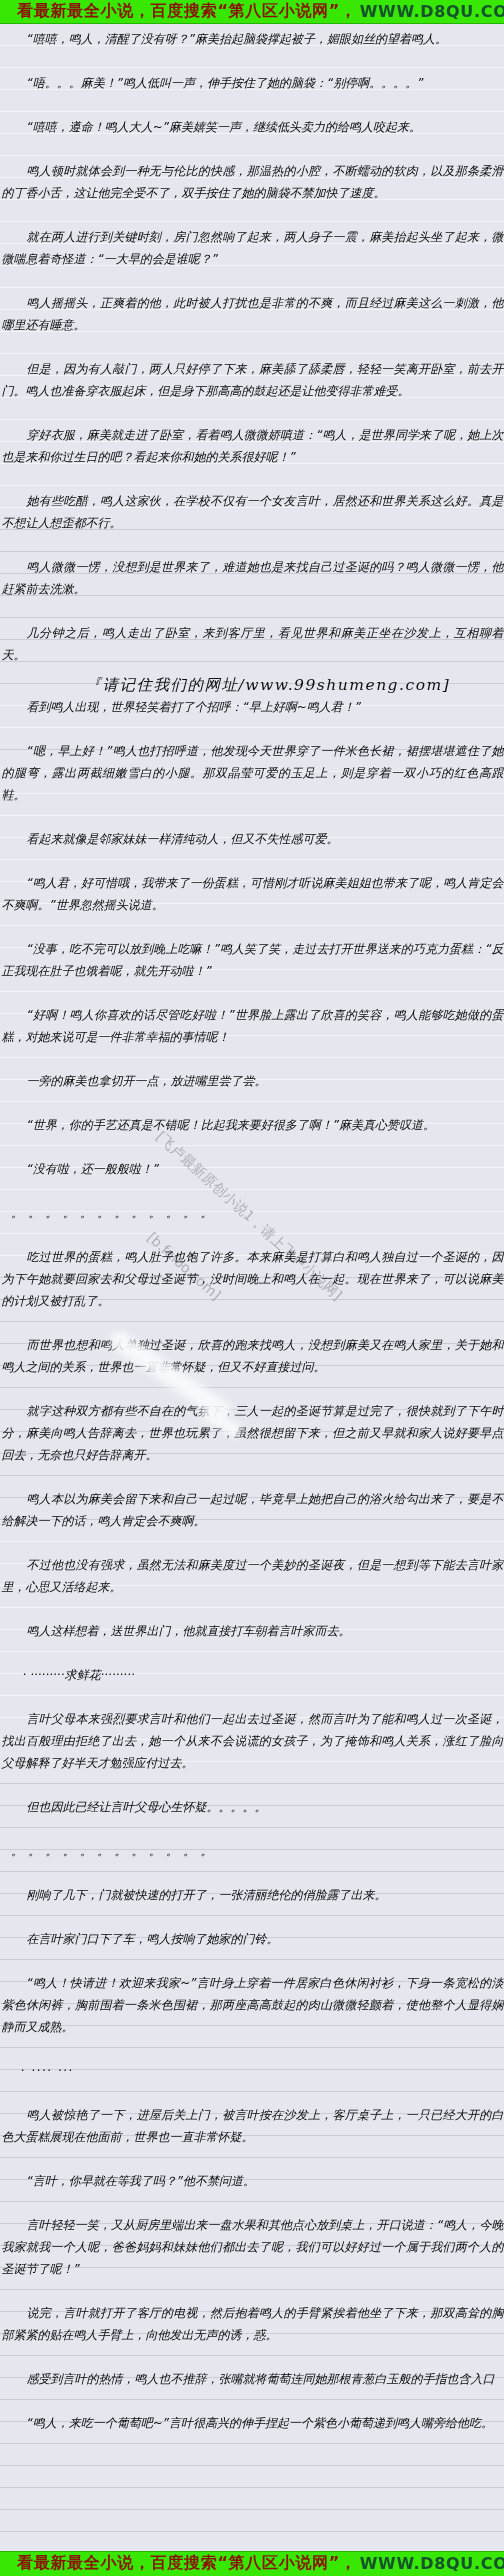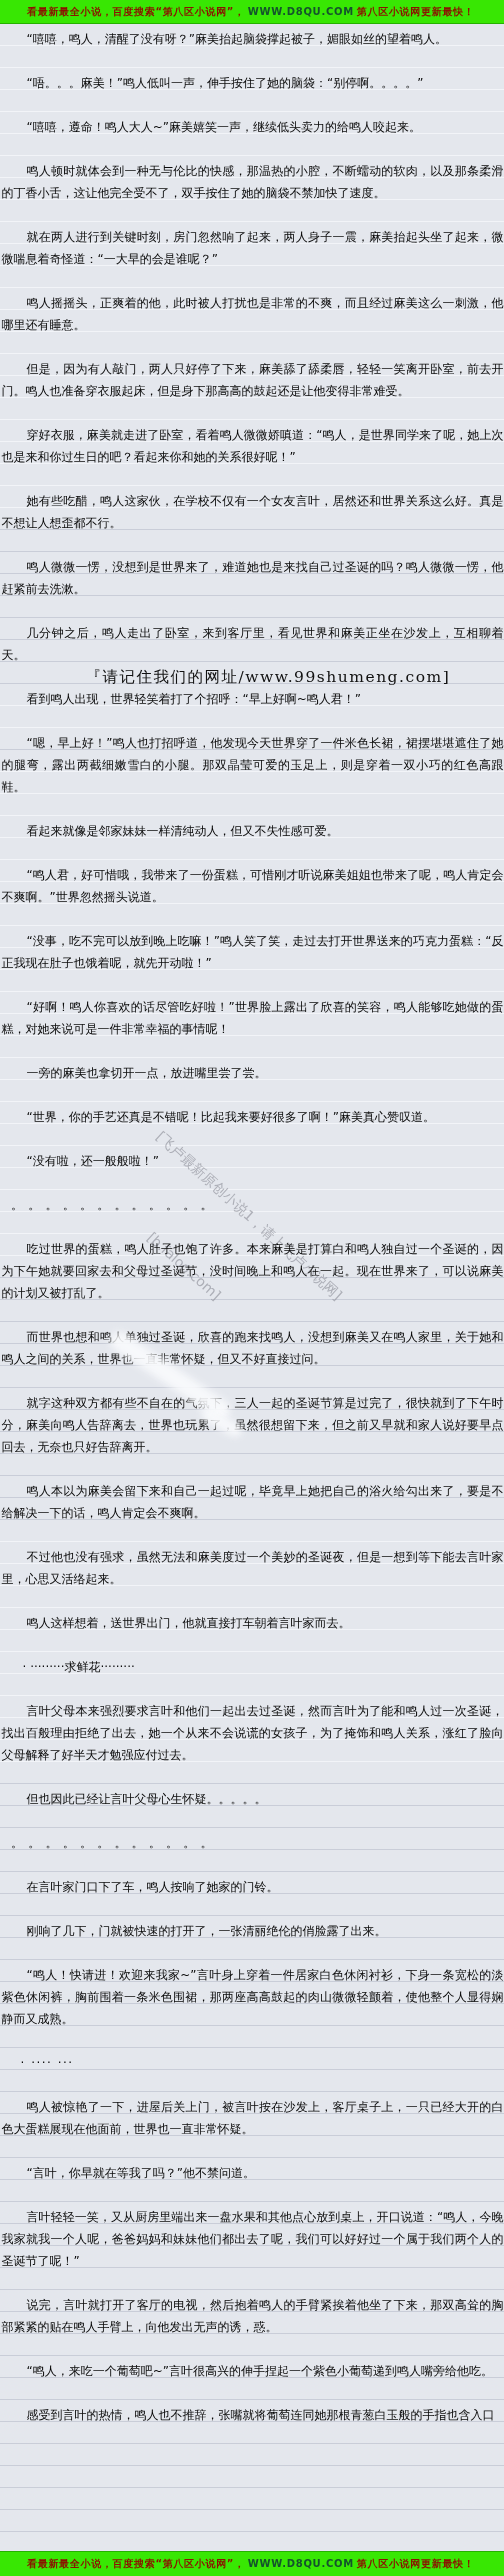--- a/index.html
+++ b/index.html
@@ -1,35 +1,35 @@
 <!DOCTYPE html>
 <html style="font-size:12px"><head>
 <meta charset="utf-8">
 <style>
   html,body{margin:0;padding:0;background:#e4e7ed;}
   body{width:505px;font-family:"DejaVu Sans",sans-serif;}
   .page{width:505px;height:2576px;overflow:hidden;display:flex;flex-direction:column;}
   .banner{background:#38e703;flex:0 0 auto;display:flex;align-items:center;
-          padding-left:27px;font-weight:bold;font-size:10px;letter-spacing:0.7px;
+          padding-left:17px;font-weight:bold;font-size:16px;letter-spacing:0.7px;
           white-space:nowrap;overflow:hidden;}
   .banner.top{height:23px;border-bottom:0.7px solid #25b100;}
   .banner.bottom{height:24.4px;border-top:0.7px solid #25b100;}
   .banner .cn{color:#8b1200;}
   .banner .url{color:#14532d;padding:0 3px;}
   .page-body{position:relative;flex:1 1 auto;overflow:hidden;
      background:
        repeating-linear-gradient(to bottom,
          rgba(0,0,0,0) 0px, rgba(0,0,0,0) 21px,
          #c9cdd8 21px, #c9cdd8 21.5px,
          #f2f4f8 21.5px, #f2f4f8 22px);
      padding-top:4.4px;}
-  .content{position:relative;z-index:2;}
+  .content{position:relative;z-index:2;font-style:italic;}
   .para{margin:0 0 22px 0;padding:0 1.5px;font-size:12px;line-height:22px;
         color:#0a0a0a;text-align:justify;text-indent:25px;word-break:break-all;}
-  .para.tight{margin-bottom:0;}
+  .para.tight{margin-bottom:8px;}
   .para.notice{font-family:"DejaVu Serif",serif;font-size:15.5px;letter-spacing:1.5px;
                text-indent:40px;margin-bottom:0;white-space:nowrap;color:#111;margin-left:44px;}
   .para.dots{text-indent:9.6px;letter-spacing:0.7px;}
   .para.dots2{text-indent:19px;letter-spacing:1.5px;}
   .para.flower{text-indent:21px;}
   .watermark{position:absolute;z-index:1;color:rgba(138,140,150,0.62);
              font-size:14px;white-space:nowrap;transform-origin:left top;
              font-family:"DejaVu Sans",sans-serif;}
   .wm1{left:164px;top:1104px;transform:rotate(42deg);}
   .wm2{left:155px;top:1205px;transform:rotate(42deg);}
@@ -80,30 +80,30 @@
         <p class="para">吃过世界的蛋糕，鸣人肚子也饱了许多。本来麻美是打算白和鸣人独自过一个圣诞的，因为下午她就要回家去和父母过圣诞节，没时间晚上和鸣人在一起。现在世界来了，可以说麻美的计划又被打乱了。</p>
         <p class="para">而世界也想和鸣人单独过圣诞，欣喜的跑来找鸣人，没想到麻美又在鸣人家里，关于她和鸣人之间的关系，世界也一直非常怀疑，但又不好直接过问。</p>
         <p class="para">就字这种双方都有些不自在的气氛下，三人一起的圣诞节算是过完了，很快就到了下午时分，麻美向鸣人告辞离去，世界也玩累了，虽然很想留下来，但之前又早就和家人说好要早点回去，无奈也只好告辞离开。</p>
         <p class="para">鸣人本以为麻美会留下来和自己一起过呢，毕竟早上她把自己的浴火给勾出来了，要是不给解决一下的话，鸣人肯定会不爽啊。</p>
         <p class="para">不过他也没有强求，虽然无法和麻美度过一个美妙的圣诞夜，但是一想到等下能去言叶家里，心思又活络起来。</p>
         <p class="para">鸣人这样想着，送世界出门，他就直接打车朝着言叶家而去。</p>
         <p class="para flower">· ·········求鲜花·········</p>
         <p class="para">言叶父母本来强烈要求言叶和他们一起出去过圣诞，然而言叶为了能和鸣人过一次圣诞，找出百般理由拒绝了出去，她一个从来不会说谎的女孩子，为了掩饰和鸣人关系，涨红了脸向父母解释了好半天才勉强应付过去。</p>
         <p class="para">但也因此已经让言叶父母心生怀疑。。。。。</p>
         <p class="para dots">。 。 。 。 。 。 。 。 。 。 。 。</p>
+        <p class="para">刚响了几下，门就被快速的打开了，一张清丽绝伦的俏脸露了出来。</p>
         <p class="para">在言叶家门口下了车，鸣人按响了她家的门铃。</p>
-        <p class="para">刚响了几下，门就被快速的打开了，一张清丽绝伦的俏脸露了出来。</p>
         <p class="para">“鸣人！快请进！欢迎来我家~”言叶身上穿着一件居家白色休闲衬衫，下身一条宽松的淡紫色休闲裤，胸前围着一条米色围裙，那两座高高鼓起的肉山微微轻颤着，使他整个人显得娴静而又成熟。</p>
         <p class="para dots2">· ···· ···</p>
         <p class="para">鸣人被惊艳了一下，进屋后关上门，被言叶按在沙发上，客厅桌子上，一只已经大开的白色大蛋糕展现在他面前，世界也一直非常怀疑。</p>
         <p class="para">“言叶，你早就在等我了吗？”他不禁问道。</p>
         <p class="para">言叶轻轻一笑，又从厨房里端出来一盘水果和其他点心放到桌上，开口说道：“鸣人，今晚我家就我一个人呢，爸爸妈妈和妹妹他们都出去了呢，我们可以好好过一个属于我们两个人的圣诞节了呢！”</p>
         <p class="para">说完，言叶就打开了客厅的电视，然后抱着鸣人的手臂紧挨着他坐了下来，那双高耸的胸部紧紧的贴在鸣人手臂上，向他发出无声的诱，惑。</p>
+        <p class="para">感受到言叶的热情，鸣人也不推辞，张嘴就将葡萄连同她那根青葱白玉般的手指也含入口</p>
         <p class="para">“鸣人，来吃一个葡萄吧~”言叶很高兴的伸手捏起一个紫色小葡萄递到鸣人嘴旁给他吃。</p>
-        <p class="para">感受到言叶的热情，鸣人也不推辞，张嘴就将葡萄连同她那根青葱白玉般的手指也含入口</p>
       </div>
   </div>
 
   <div class="banner bottom">
     <span class="cn">看最新最全小说，百度搜索“第八区小说网”，</span>
       <span class="url">WWW.D8QU.COM</span>
       <span class="cn">第八区小说网更新最快！</span>
   </div>
 
 </div>

